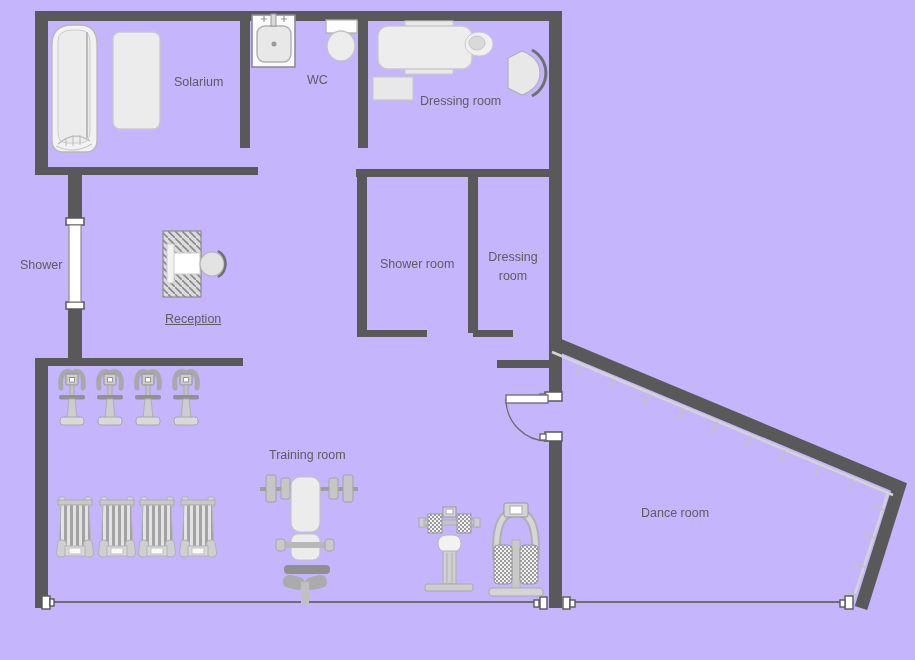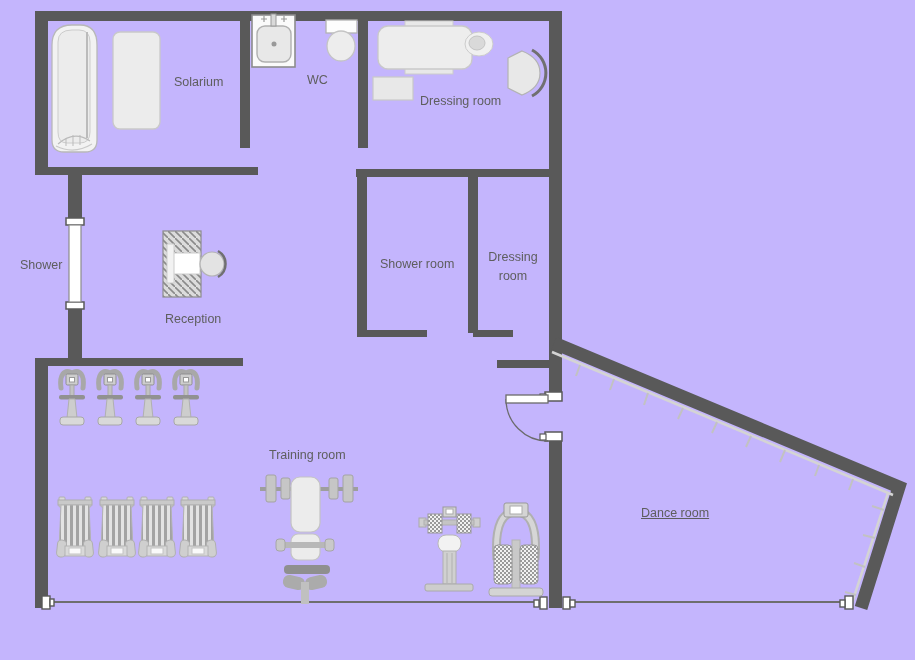--- a/index.html
+++ b/index.html
@@ -4,25 +4,25 @@
 <style>
   html,body{margin:0;padding:0;background:#ffffff;}
   #plan{position:relative;width:915px;height:660px;background:#c4b5fd;overflow:hidden;
         font-family:"Liberation Sans",sans-serif;}
   #plan svg{position:absolute;left:0;top:0;}
   .lbl{position:absolute;font-size:12.5px;color:#5e5e5e;white-space:nowrap;}
   #lbl-solarium{left:174px;top:75px;}
   #lbl-wc{left:307px;top:73px;}
   #lbl-massage{left:420px;top:94px;}
   #lbl-enter{left:20px;top:258px;}
-  #lbl-reception{left:165px;top:312px;}
+  #lbl-reception{left:165px;top:312px;text-decoration:underline;}
   #lbl-shower{left:380px;top:257px;}
   #lbl-dressing{left:477px;top:248px;width:72px;white-space:normal;text-align:center;line-height:1.5;}
   #lbl-training{left:269px;top:448px;text-align:right;}
-  #lbl-dance{left:641px;top:506px;text-decoration:underline;}
+  #lbl-dance{left:641px;top:506px;}
 </style>
 </head>
 <body>
 
 <div id="plan">
 <svg width="915" height="660" viewBox="0 0 915 660">
   <defs>
     <pattern id="hatch" width="7" height="7" patternUnits="userSpaceOnUse">
       <rect width="7" height="7" fill="#dcdcdc"></rect>
       <path d="M-1,-1 L8,8" stroke="#8a8a8a" stroke-width="1.6"></path>

